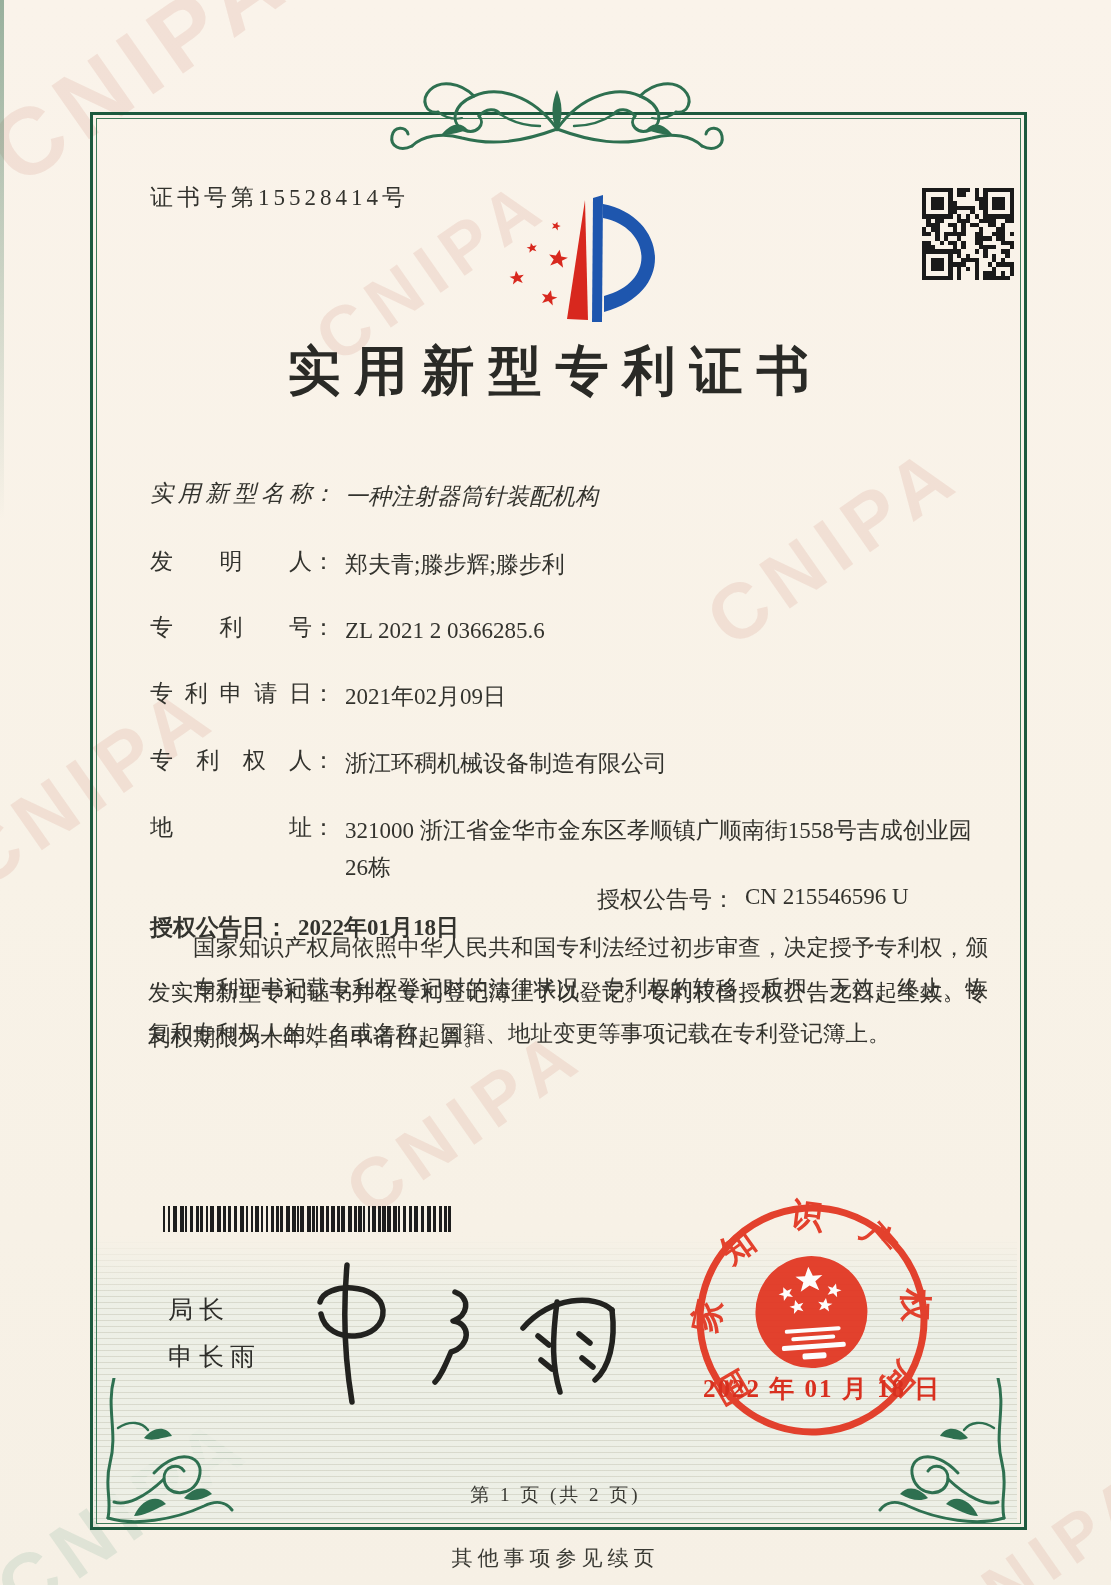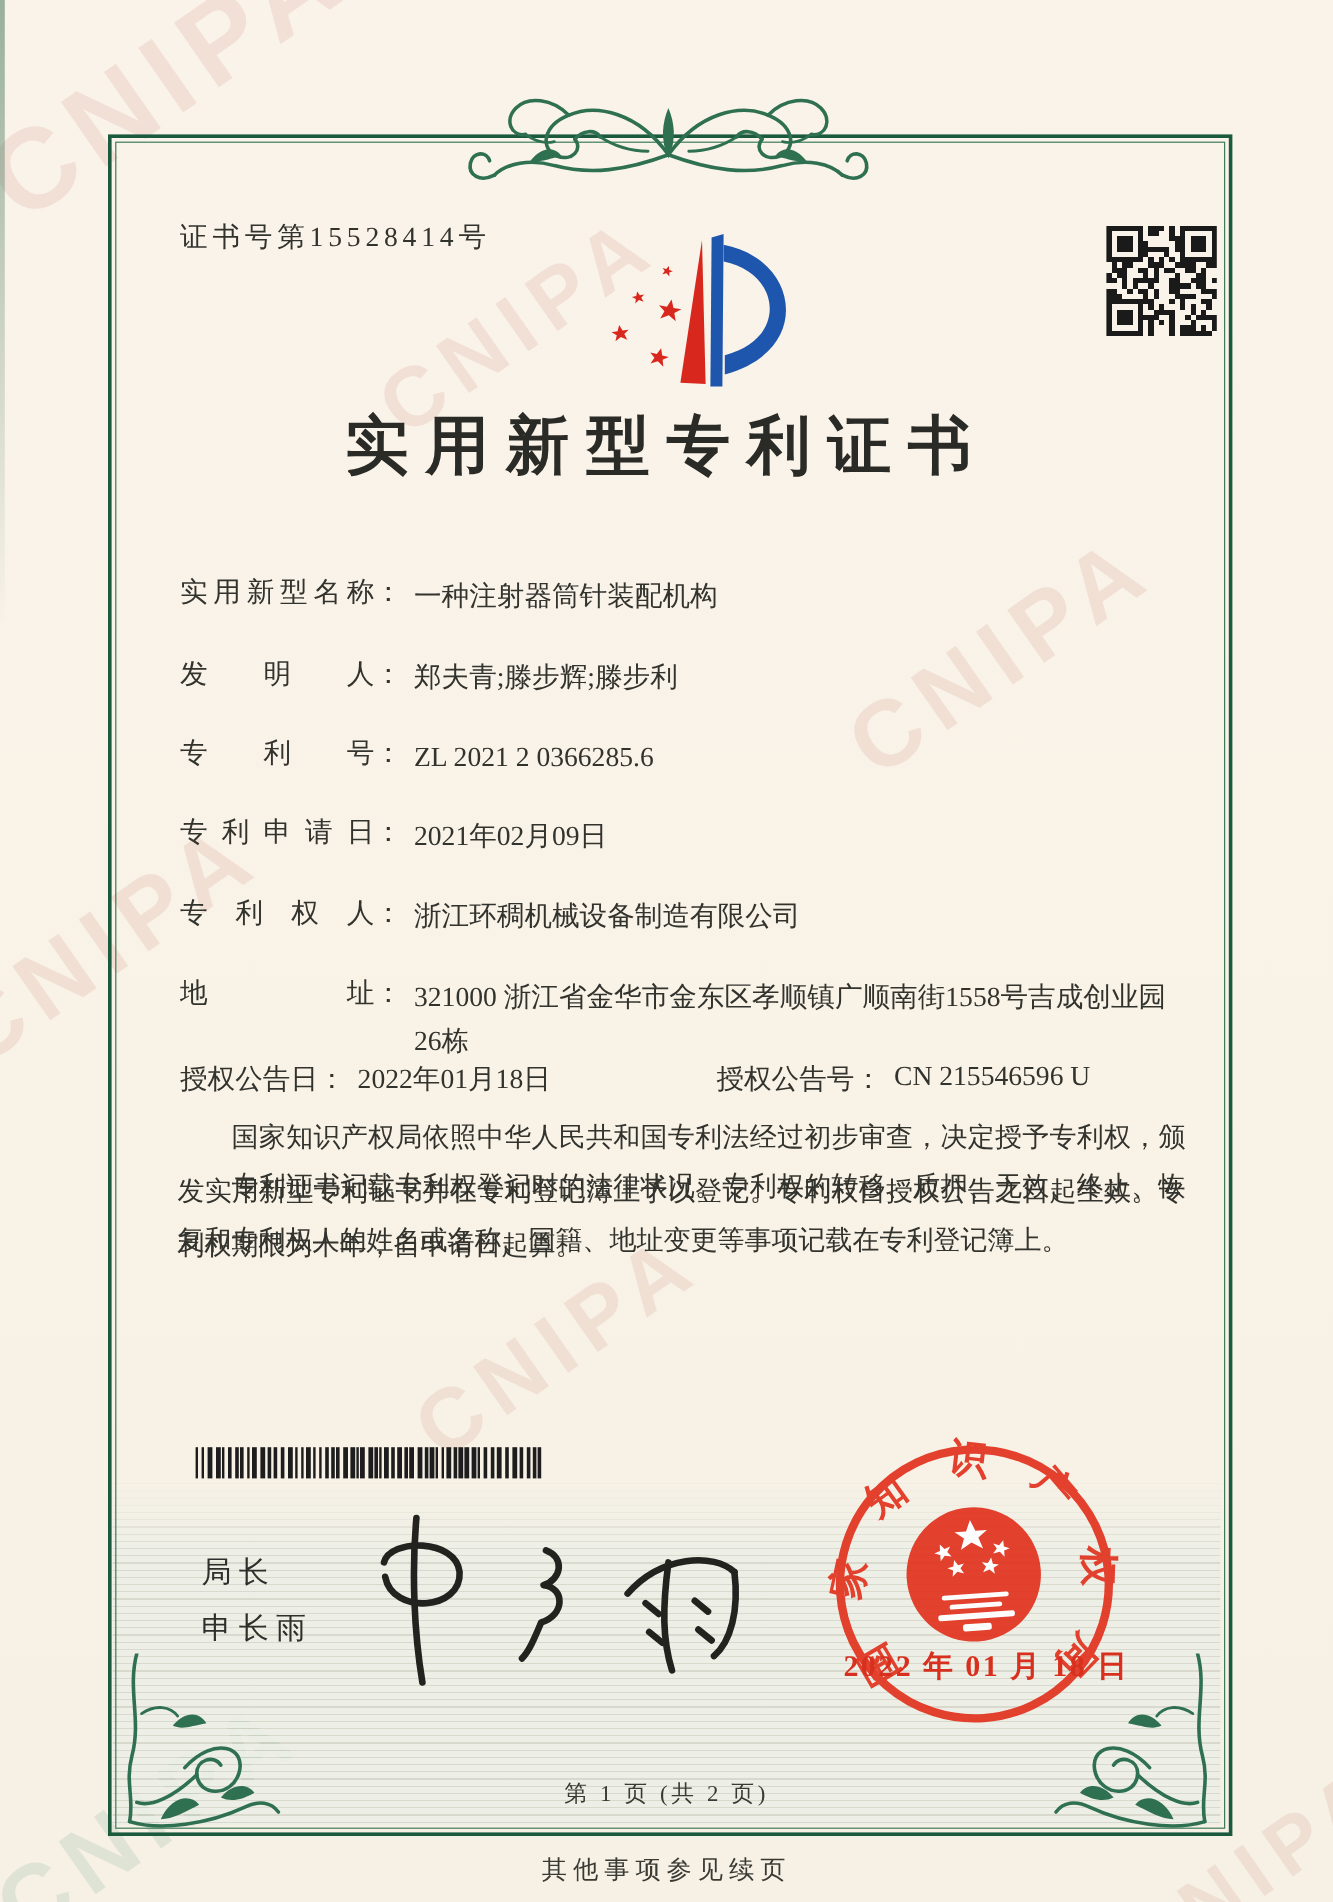--- a/index.html
+++ b/index.html
@@ -371,21 +371,21 @@
       <rect x="14" y="20" width="1" height="1" fill="#1a1a1a"></rect>
       <rect x="15" y="20" width="1" height="1" fill="#1a1a1a"></rect>
       <rect x="16" y="20" width="1" height="1" fill="#1a1a1a"></rect>
       <rect x="17" y="20" width="1" height="1" fill="#1a1a1a"></rect>
       <rect x="18" y="20" width="1" height="1" fill="#1a1a1a"></rect>
       <rect x="19" y="20" width="1" height="1" fill="#1a1a1a"></rect>
     </svg>
 
   <div class="abs title" style="top:336px;">实用新型专利证书</div>
 
-  <div class="row" style="top:478px;">
+  <div class="row" style="top:478px;font-style:italic;">
     <span class="lab">实用新型名称</span>
     <span class="col">：</span>
     <span class="val">一种注射器筒针装配机构</span>
   </div>
   <div class="row" style="top:546px;">
     <span class="lab">发明人</span>
     <span class="col">：</span>
     <span class="val">郑夫青;滕步辉;滕步利</span>
   </div>
   <div class="row" style="top:612px;">
@@ -402,21 +402,21 @@
     <span class="lab">专利权人</span>
     <span class="col">：</span>
     <span class="val">浙江环稠机械设备制造有限公司</span>
   </div>
   <div class="row" style="top:812px;">
     <span class="lab">地址</span>
     <span class="col">：</span>
     <span class="val">321000 浙江省金华市金东区孝顺镇广顺南街1558号吉成创业园26栋</span>
   </div>
 
-  <div class="row" style="top:884px;">
+  <div class="row" style="top:912px;font-weight:bold;">
     <span>授权公告日</span>
     <span class="col">：</span>
     <span>2022年01月18日</span>
   </div>
   <div class="row" style="top:884px;left:597px;text-align:right;">
     <span>授权公告号</span>
     <span class="col">：</span>
     <span>CN 215546596 U</span>
   </div>
 

